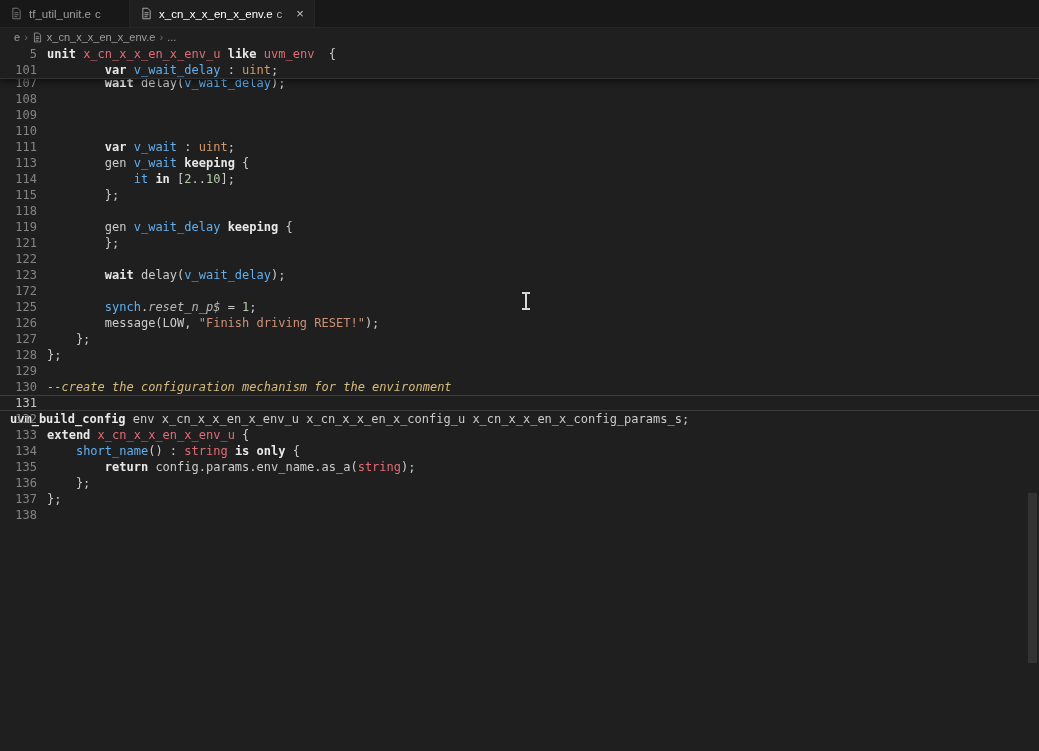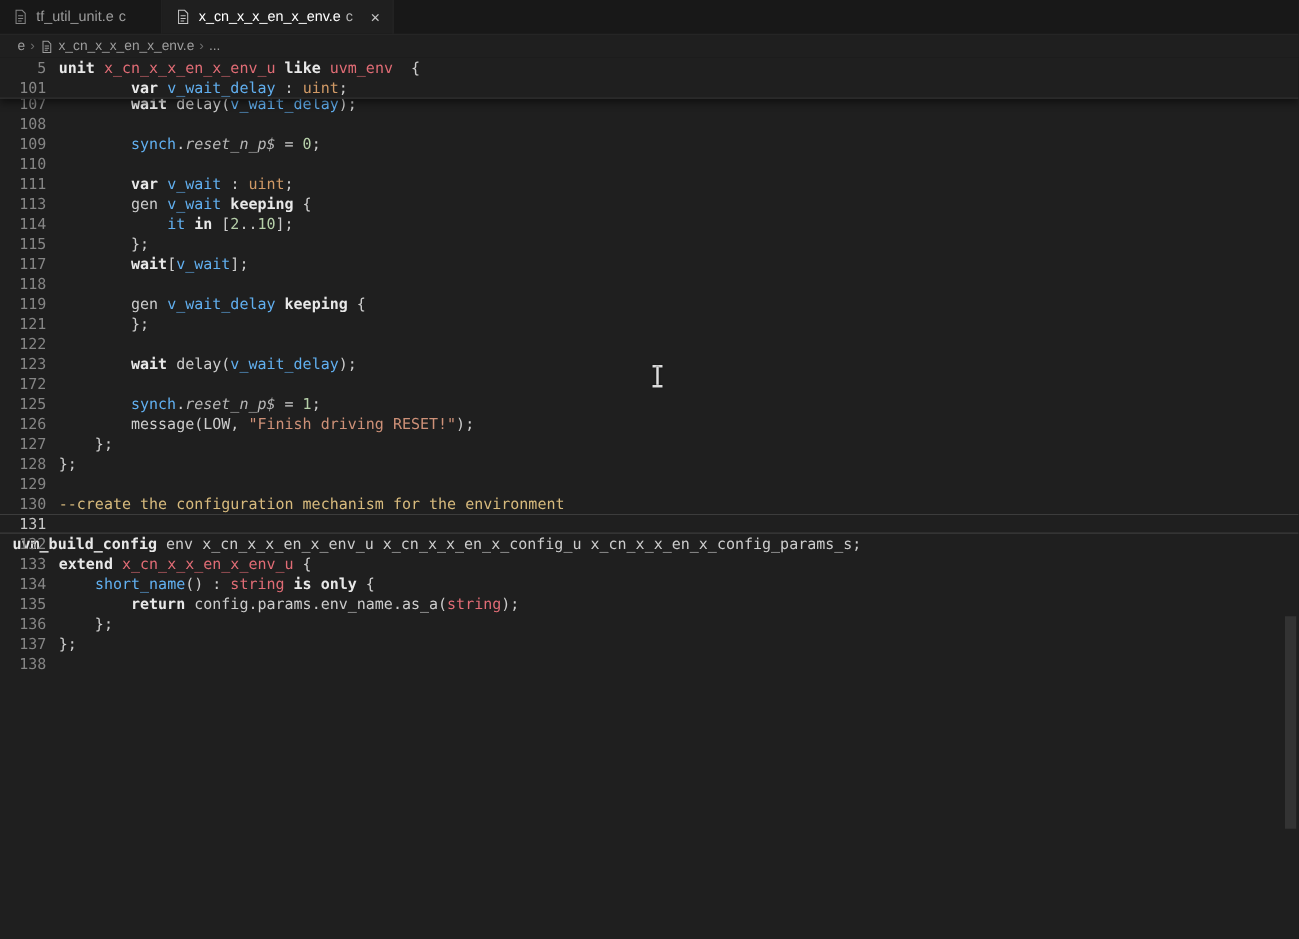--- a/index.html
+++ b/index.html
@@ -38,21 +38,21 @@
   .ln { flex:none; width:37px; text-align:right; color:#858585; cursor:pointer; }
   .line.cur .ln { color:#c6c6c6; }
   .lc { margin-left:10px; white-space:pre; cursor:text; }
 
   .tk-d   { color:#cccccc; }
   .tk-kw  { color:#e8e8e8; font-weight:bold; }
   .tk-var { color:#61afef; }
   .tk-unit{ color:#e06c75; }
   .tk-type{ color:#d19a66; }
   .tk-str { color:#ce9178; }
-  .tk-cmt { color:#d7ba7d; }
+  .tk-cmt { color:#d7ba7d; font-style:italic; }
   .tk-num { color:#b5cea8; }
   .tk-fld { color:#b8b8b8; font-style:italic; }
   .tk-grn { color:#57a64a; }
 
   
   .sticky { position:absolute; top:0; left:0; right:0; background:#1f1f1f;
             z-index:5; border-bottom:1px solid #313131;
             box-shadow:0 3px 6px rgba(0,0,0,0.45); }
 
   
@@ -117,45 +117,40 @@
         <div class="line">
           <span class="ln">107</span>
           <span class="lc"><span class="tk-d">        </span><span class="tk-kw">wait</span><span class="tk-d"> delay(</span><span class="tk-var">v_wait_delay</span><span class="tk-d">);</span></span>
         </div>
         <div class="line">
           <span class="ln">108</span>
           <span class="lc"></span>
         </div>
         <div class="line">
           <span class="ln">109</span>
-          <span class="lc"><span class="tk-d">        </span><span class="tk-var">synch</span><span class="tk-d">.</span><span class="tk-fld">reset_n_p$</span><span class="tk-d"> = </span><span class="tk-num">0</span><span class="tk-d">;</span></span>
         </div>
         <div class="line">
           <span class="ln">110</span>
           <span class="lc"></span>
         </div>
         <div class="line">
           <span class="ln">111</span>
           <span class="lc"><span class="tk-d">        </span><span class="tk-kw">var</span><span class="tk-d"> </span><span class="tk-var">v_wait</span><span class="tk-d"> : </span><span class="tk-type">uint</span><span class="tk-d">;</span></span>
         </div>
         <div class="line">
           <span class="ln">113</span>
           <span class="lc"><span class="tk-d">        gen </span><span class="tk-var">v_wait</span><span class="tk-d"> </span><span class="tk-kw">keeping</span><span class="tk-d"> {</span></span>
         </div>
         <div class="line">
           <span class="ln">114</span>
           <span class="lc"><span class="tk-d">            </span><span class="tk-var">it</span><span class="tk-d"> </span><span class="tk-kw">in</span><span class="tk-d"> [</span><span class="tk-num">2</span><span class="tk-d">..</span><span class="tk-num">10</span><span class="tk-d">];</span></span>
         </div>
         <div class="line">
           <span class="ln">115</span>
           <span class="lc"><span class="tk-d">        };</span></span>
-        </div>
-        <div class="line">
-          <span class="ln">117</span>
-          <span class="lc"><span class="tk-d">        </span><span class="tk-kw">wait</span><span class="tk-d">[</span><span class="tk-var">v_wait</span><span class="tk-d">];</span></span>
         </div>
         <div class="line">
           <span class="ln">118</span>
           <span class="lc"></span>
         </div>
         <div class="line">
           <span class="ln">119</span>
           <span class="lc"><span class="tk-d">        gen </span><span class="tk-var">v_wait_delay</span><span class="tk-d"> </span><span class="tk-kw">keeping</span><span class="tk-d"> {</span></span>
         </div>
         <div class="line">

